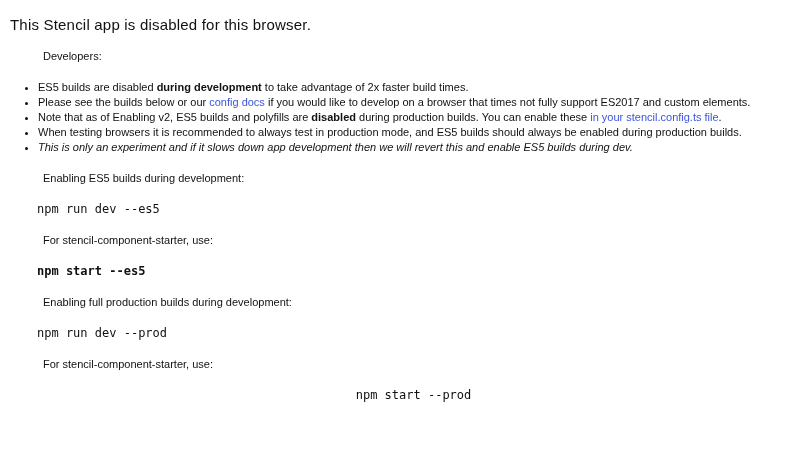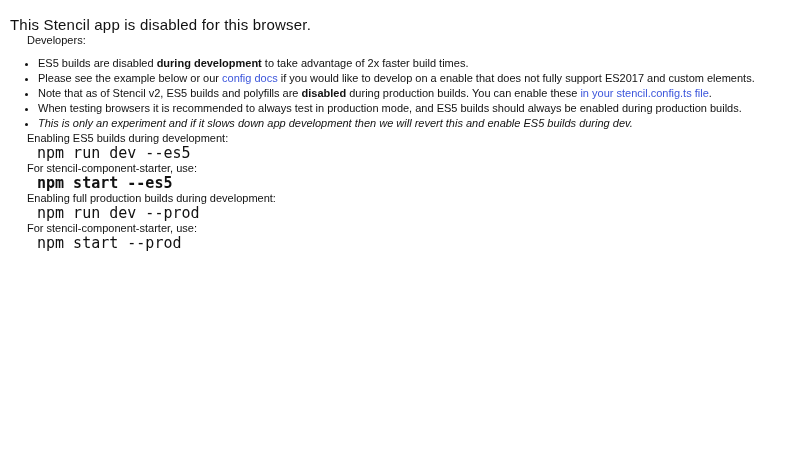--- a/index.html
+++ b/index.html
@@ -16,21 +16,21 @@
   }
   h1.page-title {
     font-size: 15px;
     font-weight: 400;
     line-height: 16px;
     margin: 17px 0 0 0;
     letter-spacing: 0.2px;
     white-space: nowrap;
   }
   p.body-text {
-    margin: 0;
+    margin: 16px;
     line-height: 15px;
     white-space: nowrap;
     padding-left: 17px;
   }
   .m-dev   { margin-top: 36px; }
   ul.notes-list {
     margin: 8px 0 0 0;
     padding: 0 0 0 28px;
     list-style: disc outside;
   }
@@ -38,24 +38,24 @@
     line-height: 15px;
     white-space: nowrap;
   }
   .m-p1  { margin-top: 28px; }
   .m-c1  { margin-top: 16px; }
   .m-p2  { margin-top: 22px; }
   .m-c2  { margin-top: 11px; font-weight: bold; }
   .m-p3  { margin-top: 45px; }
   .m-c3  { margin-top: 15px; }
   .m-p4  { margin-top: 26px; }
-  .m-c4  { margin-top: 7px; }
+  .m-c4  { margin-top: 7px; text-align: center; }
   pre.code-block {
     font-family: "DejaVu Sans Mono", "Liberation Mono", monospace;
-    font-size: 15px;
+    font-size: 12px;
     line-height: 15px;
     margin: 0 0 0 27px;
     white-space: pre;
   }
   a.inline-link {
     color: #3b55db;
     text-decoration: none;
     cursor: pointer;
   }
   strong { font-weight: 700; }
@@ -63,22 +63,22 @@
 </style>
 </head>
 <body>
 
 <h1 class="page-title">This Stencil app is disabled for this browser.</h1>
 
 <p class="body-text m-dev">Developers:</p>
 
 <ul class="notes-list">
   <li><span>ES5 builds are disabled </span><strong>during development</strong><span> to take advantage of 2x faster build times.</span></li>
-  <li><span>Please see the example below or our </span><a class="inline-link">config docs</a><span> if you would like to develop on a enable that does not fully support ES2017 and custom elements.</span></li>
-  <li><span>Note that as of Stencil v2, ES5 builds and polyfills are </span><strong>disabled</strong><span> during production builds. You can enable these </span><a class="inline-link">in your stencil.config.ts file</a><span>.</span></li>
+  <li><span>Please see the builds below or our </span><a class="inline-link">config docs</a><span> if you would like to develop on a browser that times not fully support ES2017 and custom elements.</span></li>
+  <li><span>Note that as of Enabling v2, ES5 builds and polyfills are </span><strong>disabled</strong><span> during production builds. You can enable these </span><a class="inline-link">in your stencil.config.ts file</a><span>.</span></li>
   <li><span>When testing browsers it is recommended to always test in production mode, and ES5 builds should always be enabled during production builds.</span></li>
   <li><em>This is only an experiment and if it slows down app development then we will revert this and enable ES5 builds during dev.</em></li>
 </ul>
 
 <p class="body-text m-p1">Enabling ES5 builds during development:</p>
 <pre class="code-block m-c1">npm run dev --es5</pre>
 
 <p class="body-text m-p2">For stencil-component-starter, use:</p>
 <pre class="code-block m-c2">npm start --es5</pre>
 

